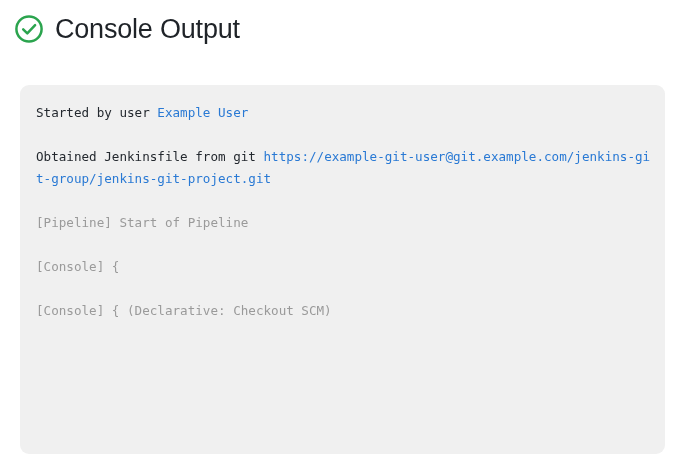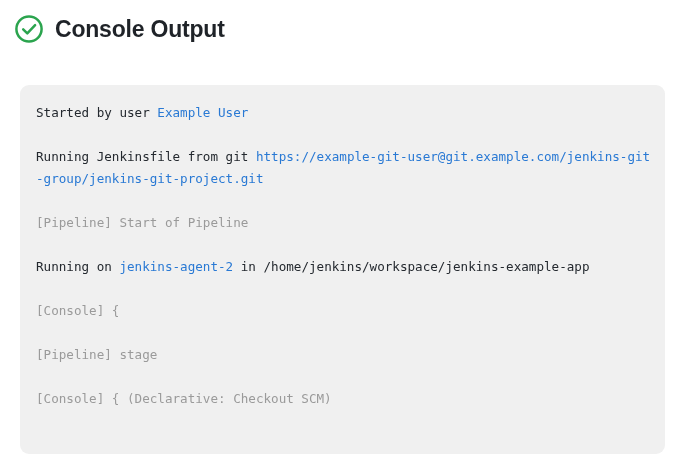--- a/index.html
+++ b/index.html
@@ -24,22 +24,22 @@
     height: 44px;
     box-sizing: border-box;
   }
   .status-icon {
     width: 30px;
     height: 30px;
     flex: 0 0 30px;
     display: block;
   }
   .page-title {
-    font-size: 23px;
-    font-weight: bold;
+    font-size: 27px;
+    font-weight: normal;
     color: #1f2328;
     letter-spacing: -0.2px;
     line-height: 30px;
     white-space: nowrap;
   }
 
   
   .console-panel {
     position: absolute;
     left: 20px;
@@ -77,25 +77,23 @@
     <svg viewBox="0 0 30 30" width="30" height="30" aria-hidden="true">
       <circle cx="15" cy="15" r="12.6" fill="none" stroke="#2ba44e" stroke-width="2.5"></circle>
       <path d="M9.2 15.3 L13.3 19.3 L21.1 11.2" fill="none" stroke="#2ba44e" stroke-width="2.5" stroke-linecap="round" stroke-linejoin="round"></path>
     </svg>
   </span>
   <span class="page-title">Console Output</span>
 </div>
 
 <div class="console-panel">
   <pre class="console-log"><span class="log-line"><span class="t-default">Started by user </span><span class="t-link">Example User</span></span>
-<span class="log-line"><span class="t-default">Running Jenkinsfile from git </span><span class="t-link">https://example-git-user@git.example.com/jenkins-git-group/jenkins-git-project.git</span></span>
+<span class="log-line"><span class="t-default">Obtained Jenkinsfile from git </span><span class="t-link">https://example-git-user@git.example.com/jenkins-git-group/jenkins-git-project.git</span></span>
 <span class="log-line"><span class="t-muted">[Pipeline] Start of Pipeline</span></span>
-<span class="log-line"><span class="t-default">Running on </span><span class="t-link">jenkins-agent-2</span><span class="t-default"> in /home/jenkins/workspace/jenkins-example-app</span></span>
 <span class="log-line"><span class="t-muted">[Console] {</span></span>
-<span class="log-line"><span class="t-muted">[Pipeline] stage</span></span>
 <span class="log-line"><span class="t-muted">[Console] { (Declarative: Checkout SCM)</span></span>
 
 
 
 
 
 
 </pre>
 </div>
 

